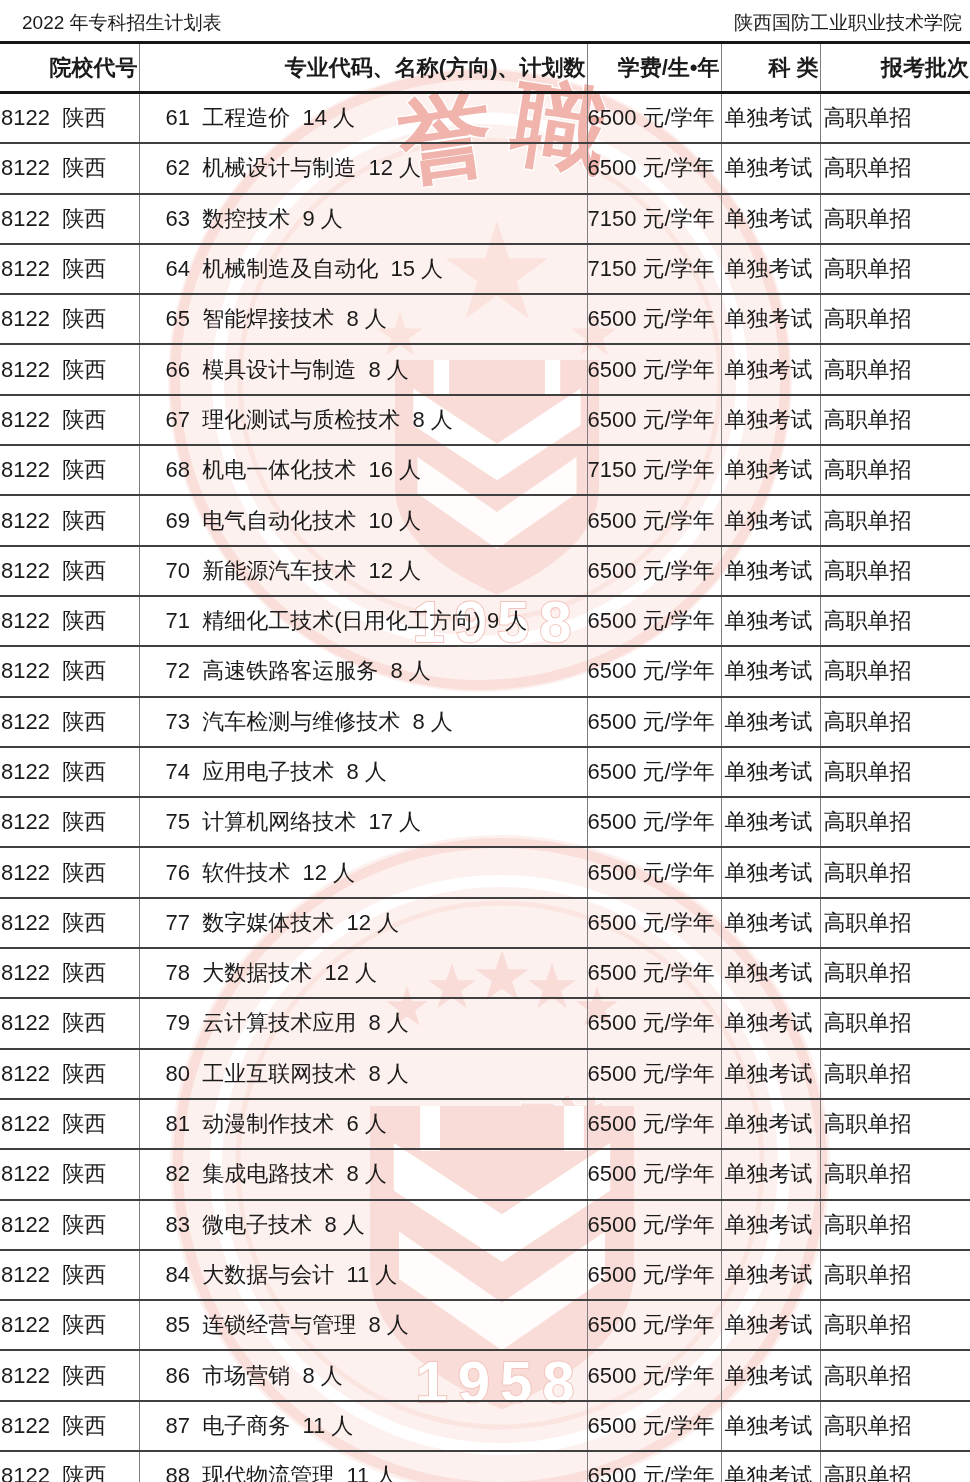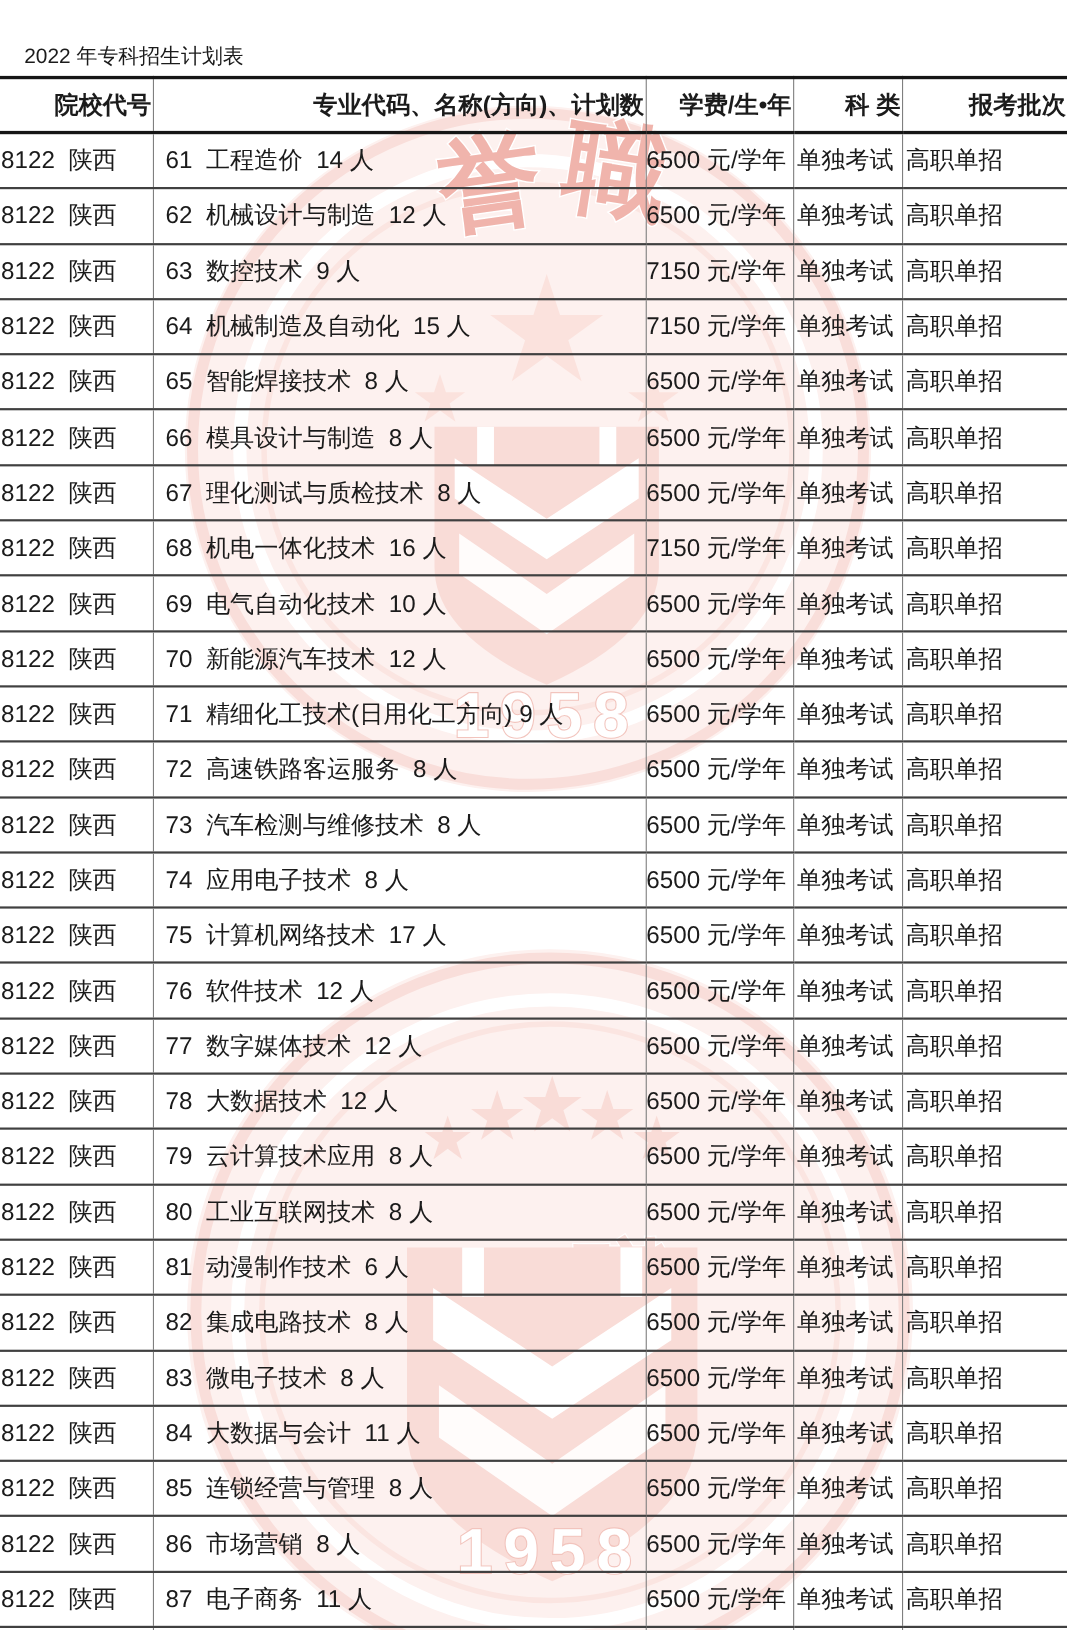--- a/index.html
+++ b/index.html
@@ -28,21 +28,20 @@
     font-family:"Liberation Sans","DejaVu Sans",sans-serif;
   }
 
   .content { position:relative; z-index:1; }
 
   .titlebar {
     height:36px;
     display:flex; justify-content:space-between; align-items:flex-end;
     padding:0 8px 5px 22px;
     font-size:19px;
-    margin-top:28px;
   }
 
   table.plan {
     width:970px;
     border-collapse:collapse;
     table-layout:fixed;
     border-top:3px solid #161616;
     border-bottom:4px solid #161616;
   }
   .plan th, .plan td {
@@ -61,21 +60,21 @@
   }
   .plan tbody td {
     font-size:22px;
     height:46.3px;
     border-top:2px solid #404040;
     background:transparent;
   }
   .plan tbody tr:first-child td { border-top:none; }
 
   td.code   { text-align:left; white-space:pre; }
-  td.major  { padding-left:11px;  white-space:pre; }
+  td.major  { padding-left:26px;  white-space:pre; }
   td.tuition{ padding-left:0;  white-space:pre; }
   td.category {
     background:#e5f0dd;
     padding-left:3px;
     white-space:pre;
     font-family:Liberation Mono, monospace;
   }
   td.batch  { padding-left:3px; white-space:pre;border-radius:21px; }
 </style>
 </head>
@@ -122,20 +121,21 @@
       <use href="#wm-star" transform="translate(552,988) scale(25)" fill="#f9dcd7"></use>
       <use href="#wm-star" transform="translate(597,1008) scale(22)" fill="#f9dcd7"></use>
       <use href="#wm-shield" transform="translate(502,1238) scale(132)"></use>
       <text class="wm-year" x="500" y="1402">1958</text>
     </g>
   </svg>
 
   <div class="content">
     <div class="titlebar">
       <span>2022 年专科招生计划表</span>
+      <span>陕西国防工业职业技术学院</span>
     </div>
 
     <table class="plan">
       <colgroup>
         <col style="width:139px">
         <col style="width:448px">
         <col style="width:134px">
         <col style="width:99px">
         <col style="width:150px">
       </colgroup>

